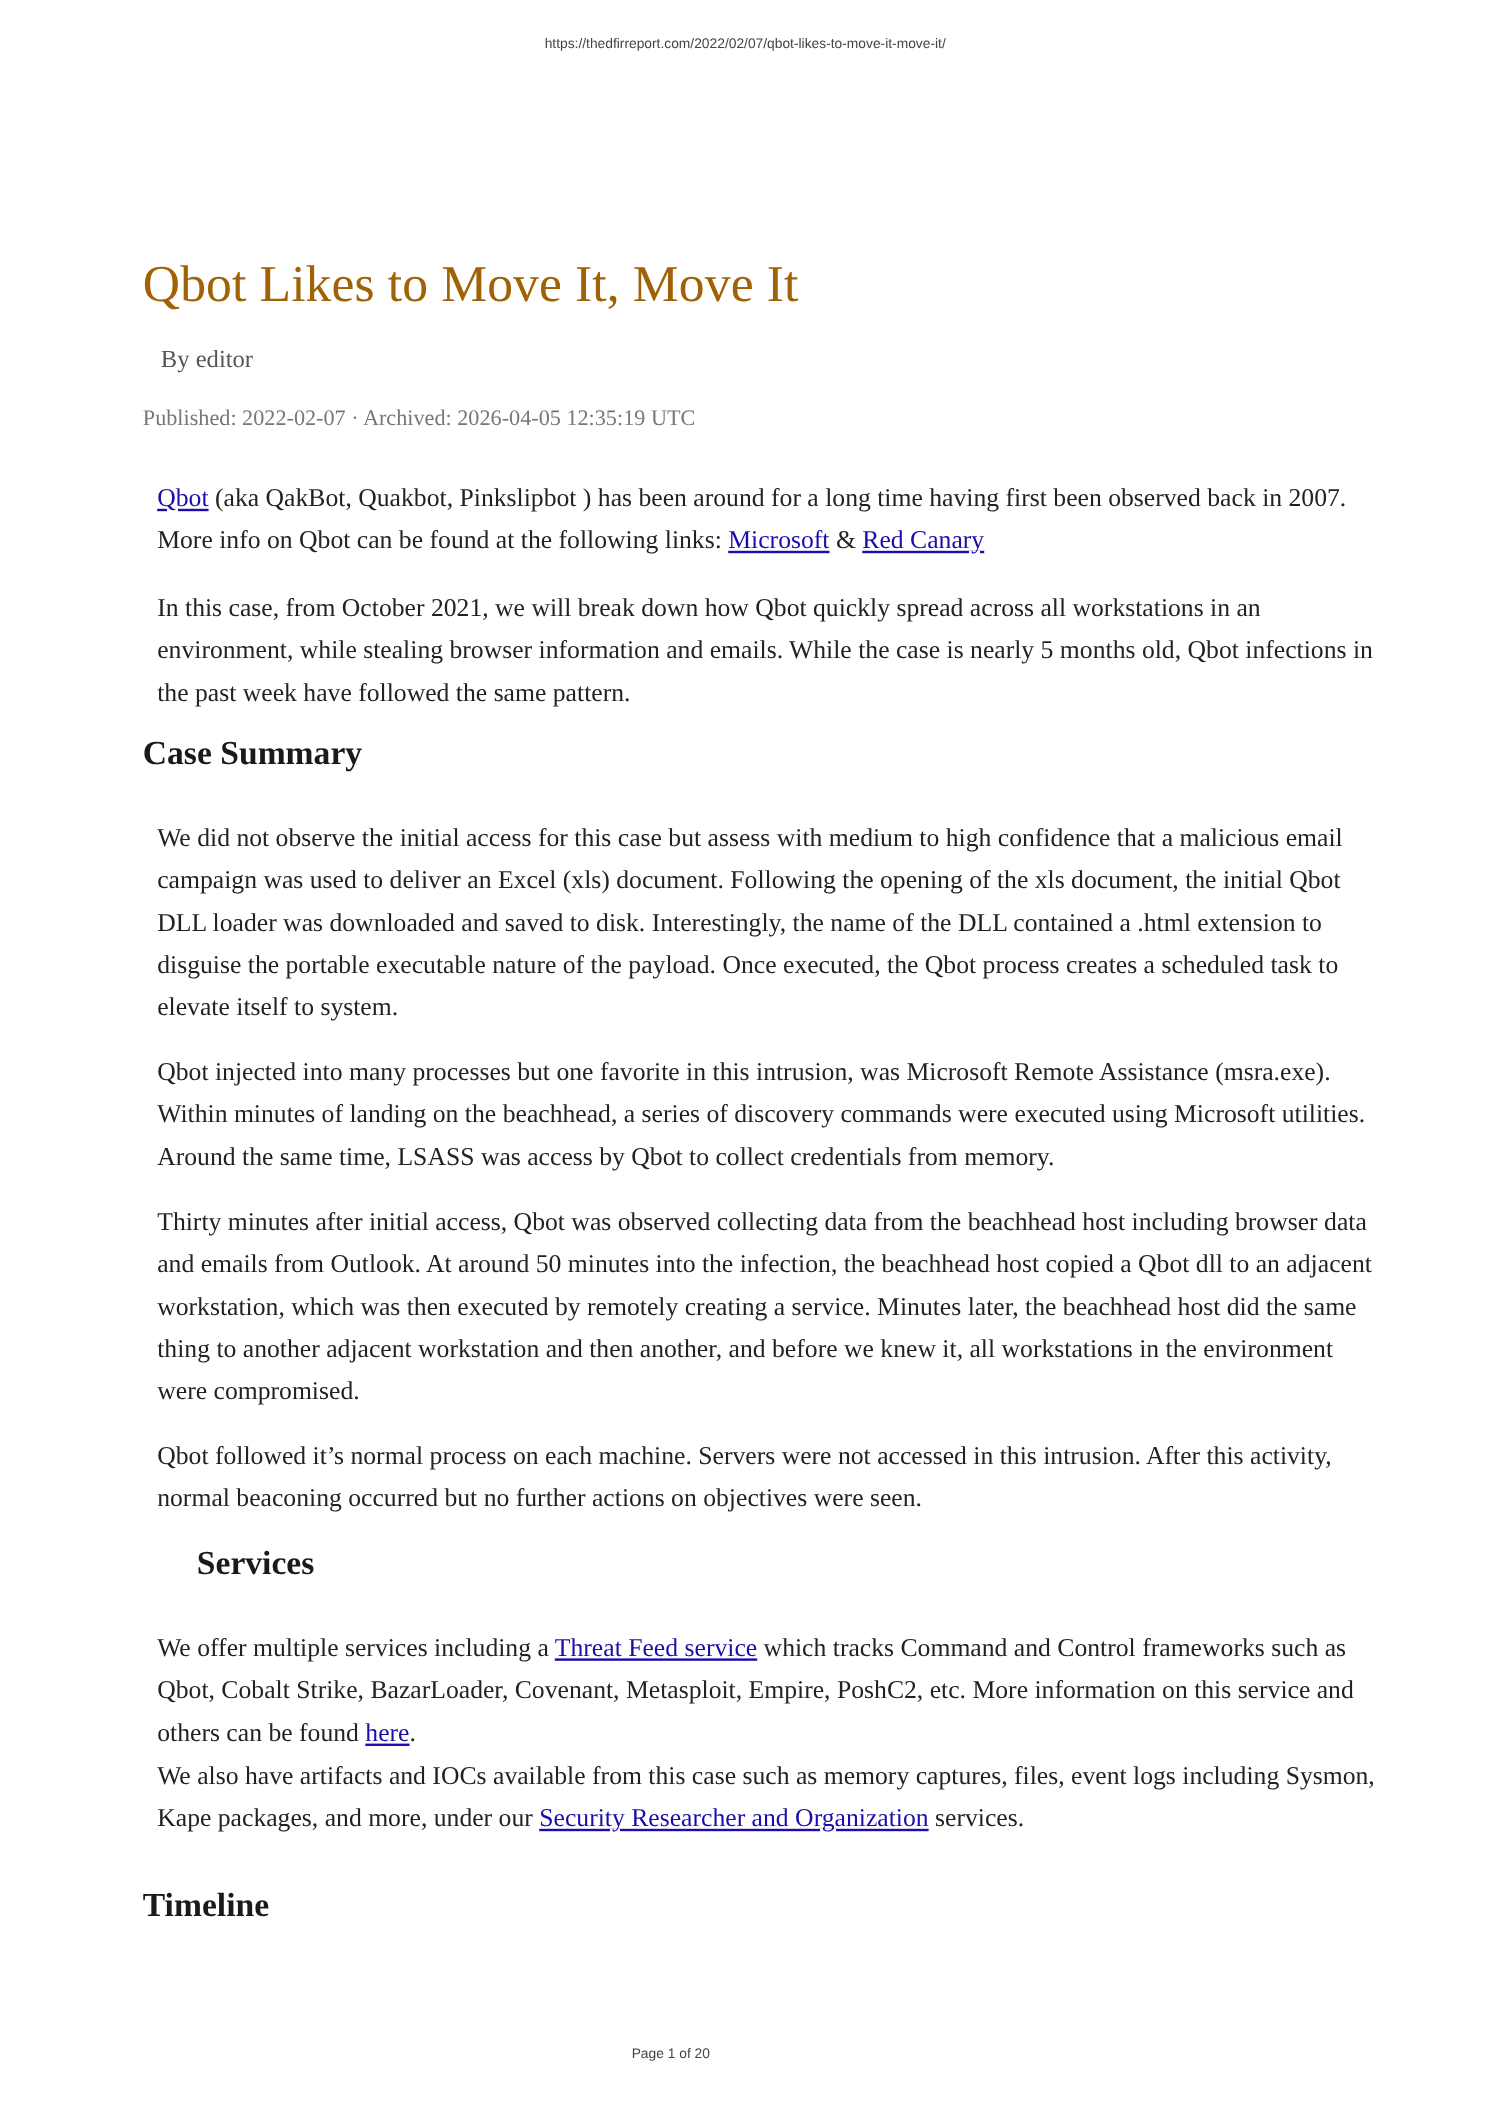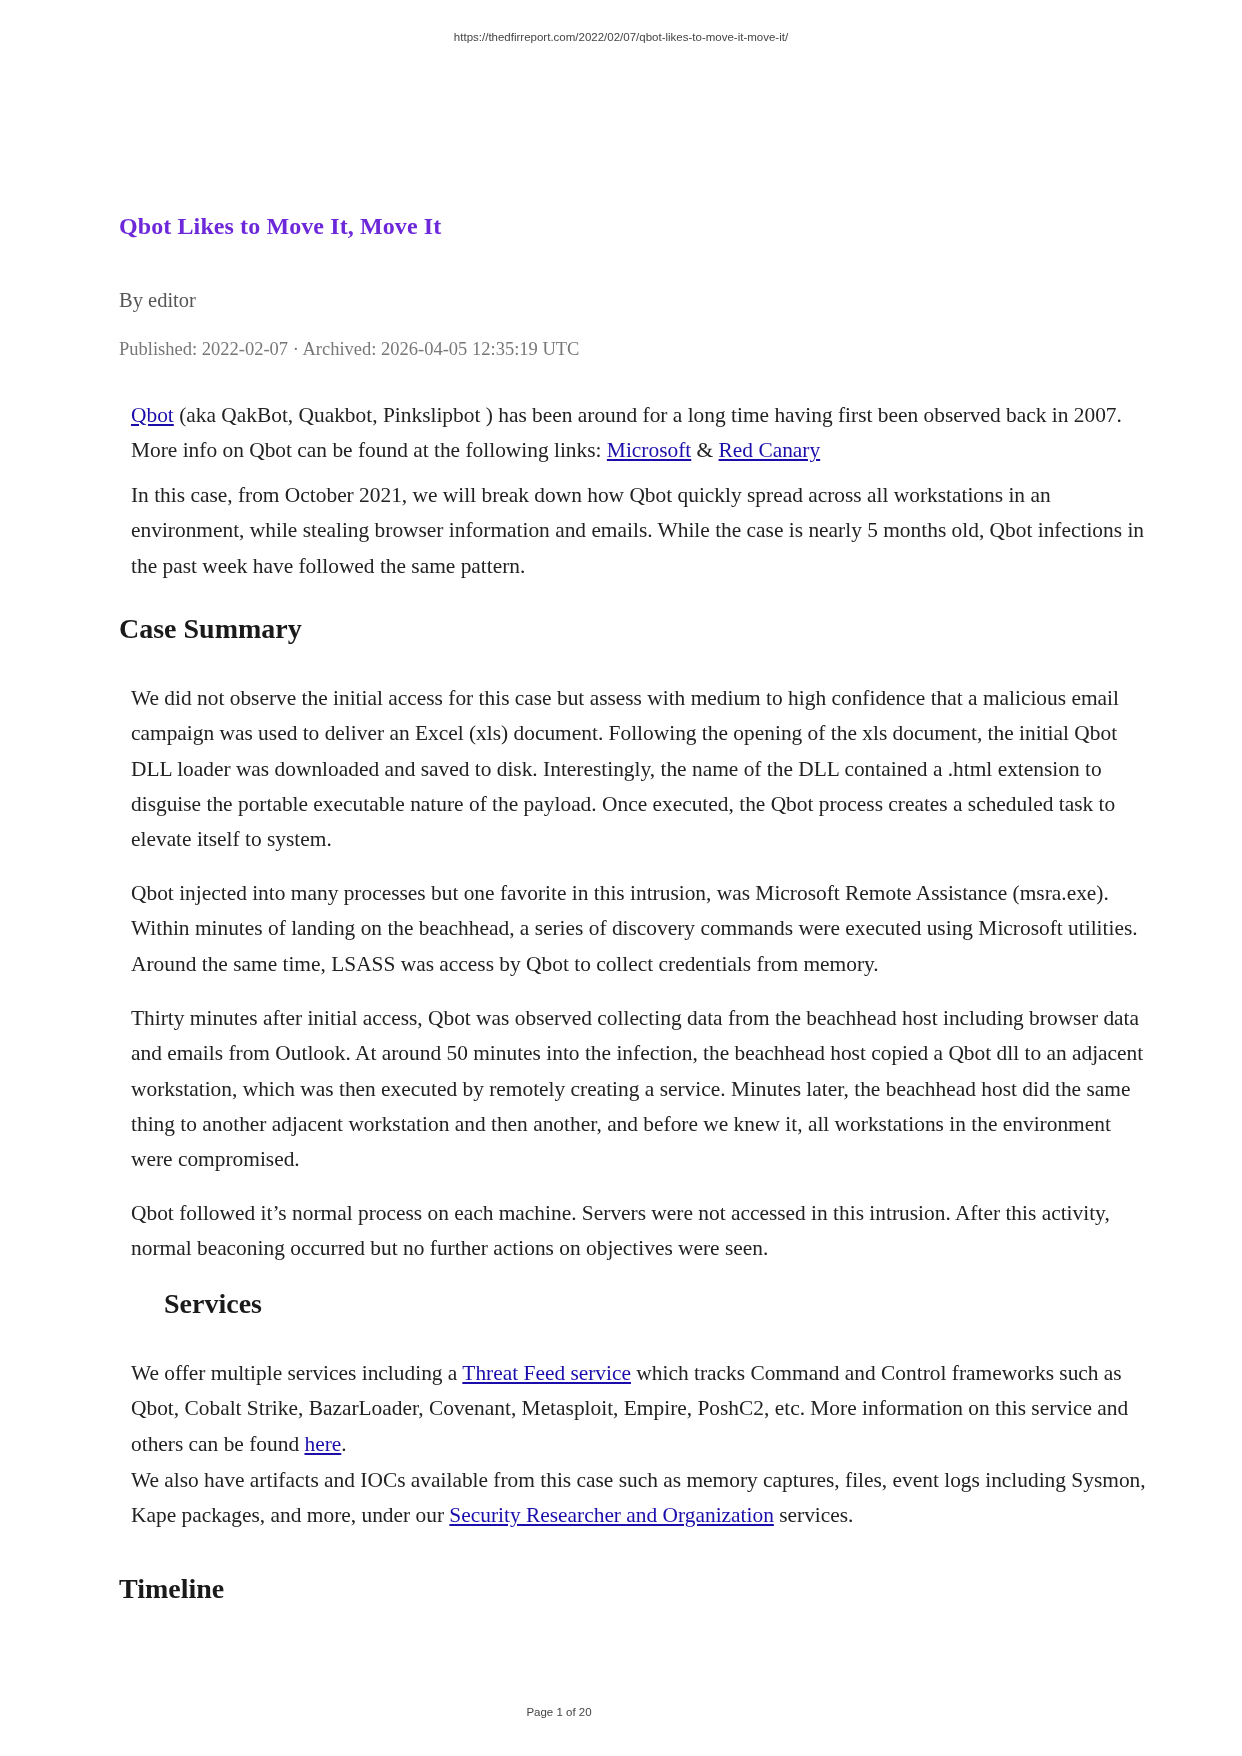--- a/index.html
+++ b/index.html
@@ -2,41 +2,41 @@
 <html><head>
 <meta charset="utf-8">
 <style>
   html, body { margin: 0; padding: 0; background: #ffffff; }
   body { width: 1242px; height: 1756px; position: relative; overflow: hidden;
          font-family: "Liberation Serif", "DejaVu Serif", serif; color: #222222; }
   .url { position: absolute; top: 31px; left: 0; width: 1242px; text-align: center;
          font-family: "Liberation Sans", "DejaVu Sans", sans-serif; font-size: 11.5px; color: #444; }
   .footer { position: absolute; top: 1706px; left: 0; width: 1118px; text-align: center;
          font-family: "Liberation Sans", "DejaVu Sans", sans-serif; font-size: 11.5px; color: #444; }
-  .title { position: absolute; left: 119px; top: 213px; margin: 0; font-size: 24px; font-weight: bold;
-           color: #6d28d9; white-space: nowrap; letter-spacing: 0.1px; }
-  .byline { position: absolute; left: 119px; top: 289px; font-size: 20.5px; color: #555; }
+  .title { position: absolute; left: 119px; top: 213px; margin: 0; font-size: 43px; font-weight: normal;
+           color: #a16207; white-space: nowrap; letter-spacing: 0.1px; }
+  .byline { position: absolute; left: 134px; top: 289px; font-size: 20.5px; color: #555; }
   .meta { position: absolute; left: 119px; top: 339px; font-size: 18.5px; color: #777; }
   .p { position: absolute; left: 119px; width: 1020px; margin: 12px; font-size: 21.4px; line-height: 35.3px;
        color: #222; }
   .h2 { position: absolute; left: 119px; margin: 0; font-size: 28px; font-weight: bold; color: #1a1a1a; }
   a { color: #1a0dab; text-decoration: underline; }
 </style>
 </head>
 <body>
 
 <div class="url">https://thedfirreport.com/2022/02/07/qbot-likes-to-move-it-move-it/</div>
 
 <h1 class="title">Qbot Likes to Move It, Move It</h1>
 <div class="byline">By editor</div>
 <div class="meta">Published: 2022-02-07 · Archived: 2026-04-05 12:35:19 UTC</div>
 
 <p class="p" style="top:386px;"><a href="#">Qbot</a><span> (aka QakBot, Quakbot, Pinkslipbot ) has been around for a long time having first been observed back in 2007. More info on Qbot can be found at the following links: </span><a href="#">Microsoft</a><span> &amp; </span><a href="#">Red Canary</a></p>
 
-<p class="p" style="top:466px;">In this case, from October 2021, we will break down how Qbot quickly spread across all workstations in an environment, while stealing browser information and emails. While the case is nearly 5 months old, Qbot infections in the past week have followed the same pattern.</p>
+<p class="p" style="top:477px;">In this case, from October 2021, we will break down how Qbot quickly spread across all workstations in an environment, while stealing browser information and emails. While the case is nearly 5 months old, Qbot infections in the past week have followed the same pattern.</p>
 
 <h2 class="h2" style="top:613px;">Case Summary</h2>
 
 <p class="p" style="top:669px;">We did not observe the initial access for this case but assess with medium to high confidence that a malicious email campaign was used to deliver an Excel (xls) document. Following the opening of the xls document, the initial Qbot DLL loader was downloaded and saved to disk. Interestingly, the name of the DLL contained a .html extension to disguise the portable executable nature of the payload. Once executed, the Qbot process creates a scheduled task to elevate itself to system.</p>
 <p class="p" style="top:864px;">Qbot injected into many processes but one favorite in this intrusion, was Microsoft Remote Assistance (msra.exe). Within minutes of landing on the beachhead, a series of discovery commands were executed using Microsoft utilities. Around the same time, LSASS was access by Qbot to collect credentials from memory.</p>
 <p class="p" style="top:989px;">Thirty minutes after initial access, Qbot was observed collecting data from the beachhead host including browser data and emails from Outlook. At around 50 minutes into the infection, the beachhead host copied a Qbot dll to an adjacent workstation, which was then executed by remotely creating a service. Minutes later, the beachhead host did the same thing to another adjacent workstation and then another, and before we knew it, all workstations in the environment were compromised.</p>
 <p class="p" style="top:1184px;">Qbot followed it’s normal process on each machine. Servers were not accessed in this intrusion. After this activity, normal beaconing occurred but no further actions on objectives were seen.</p>
 
 <h2 class="h2" style="top:1288px;margin-left:45px;">Services</h2>
 

